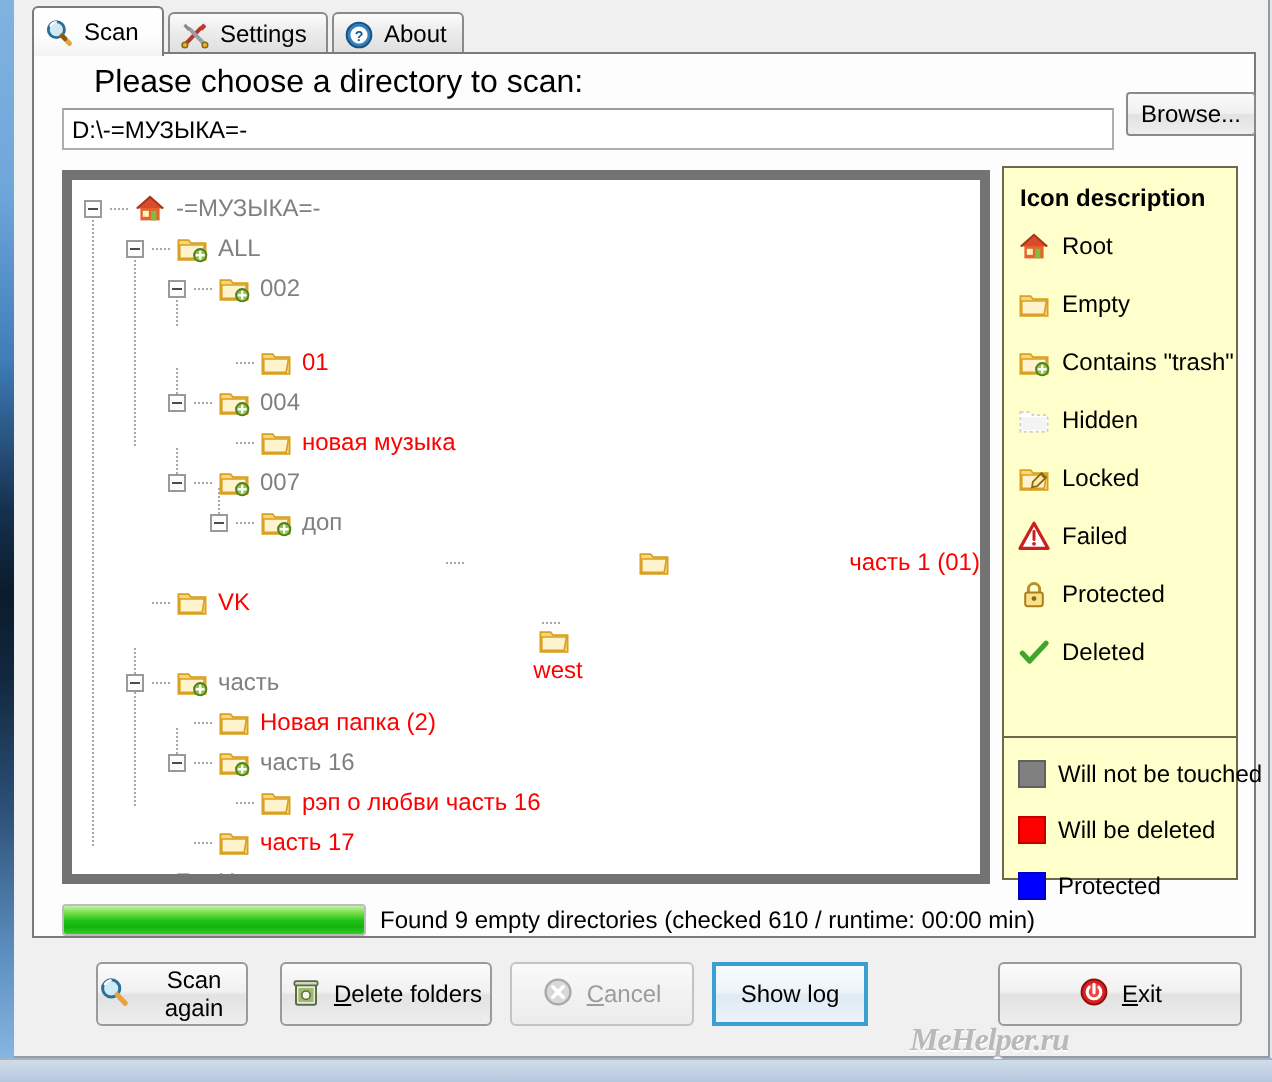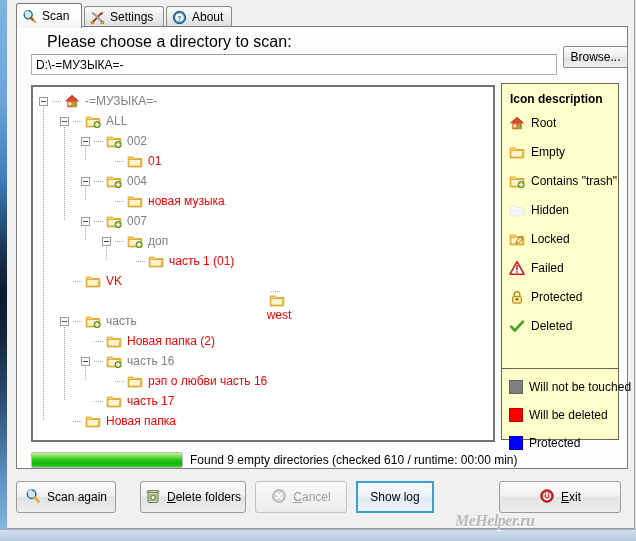--- a/index.html
+++ b/index.html
@@ -129,21 +129,21 @@
     cursor: default;
     padding: 0;
   }
 
   
   #tree-panel {
     position: absolute;
     left: 24px; top: 85px;
     width: 464px; height: 357px;
     background: #ffffff;
-    border: 2px solid #737373;
+    border: 5px solid #737373;
     box-sizing: border-box;
     overflow: hidden;
   }
   .tnode {
     position: relative;
     height: 20px;
     display: flex;
     align-items: center;
     white-space: nowrap;
     font-size: 12px;
@@ -264,21 +264,21 @@
     padding: 0;
     font-family: "Liberation Sans", sans-serif;
   }
   .btn .bico { flex: 0 0 auto; display: block; margin-right: 6px; }
   .btn.disabled { color: #9c9c9c; background: linear-gradient(180deg,#fafafa 0%,#f2f2f2 50%,#ececec 100%); border-color: #c3c3c3; }
   .btn.focused {
     border: 2px solid #3c9fd4;
     border-radius: 0;
     background: linear-gradient(180deg,#f7fbfd 0%, #edf4f9 46%, #dfeaf3 52%, #ebf3f9 100%);
   }
-  #btn-scan-again    { left: 9px;  width: 100px; }
+  #btn-scan-again    { left: 41px;  width: 76px; }
   #btn-delete-folders{ left: 133px; width: 106px; }
   #btn-cancel        { left: 248px; width: 92px; }
   #btn-show-log      { left: 349px; width: 78px; }
   #btn-exit          { left: 492px; width: 122px; }
   .ul { text-decoration: underline; }
 
   #watermark {
     position: absolute;
     left: 448px; top: 512px;
     font-family: "Liberation Serif", serif;
@@ -393,21 +393,21 @@
           <span class="ico-wrap">
             <svg viewBox="0 0 16 16" width="16" height="16" style="display: block;">
               <path d="M1.2 4.1h5.1l1.2 1.5h7.3v8.3H1.2z" fill="#fcd77a" stroke="#d9a021" stroke-width="0.9"></path>
               <path d="M1.9 6.5h12.3l-1.1 6.6H1.9z" fill="#fff3ce" stroke="#d9a021" stroke-width="0.8"></path>
               <circle cx="12.1" cy="11.6" r="3.1" fill="#8fc34a" stroke="#4f7d1d" stroke-width="0.9"></circle>
               <path d="M12.1 9.9v3.4M10.4 11.6h3.4" stroke="#ffffff" stroke-width="1.2" stroke-linecap="round"></path>
             </svg>
           </span>
           <span class="tlabel gray">002</span>
         </div>
-        <div class="tnode" style="padding-left: 69px;">
+        <div class="tnode" style="padding-left: 69px; margin-top: 17px;">
           <span class="expander-spacer"></span>
           <span class="dots"></span>
           <span class="ico-wrap">
             <svg viewBox="0 0 16 16" width="16" height="16" style="display: block;">
               <path d="M1.2 4.1h5.1l1.2 1.5h7.3v8.3H1.2z" fill="#fcd77a" stroke="#d9a021" stroke-width="0.9"></path>
               <path d="M1.9 6.5h12.3l-1.1 6.6H1.9z" fill="#fff3ce" stroke="#d9a021" stroke-width="0.8"></path>
             </svg>
           </span>
           <span class="tlabel red">01</span>
         </div>
@@ -454,21 +454,21 @@
           <span class="ico-wrap">
             <svg viewBox="0 0 16 16" width="16" height="16" style="display: block;">
               <path d="M1.2 4.1h5.1l1.2 1.5h7.3v8.3H1.2z" fill="#fcd77a" stroke="#d9a021" stroke-width="0.9"></path>
               <path d="M1.9 6.5h12.3l-1.1 6.6H1.9z" fill="#fff3ce" stroke="#d9a021" stroke-width="0.8"></path>
               <circle cx="12.1" cy="11.6" r="3.1" fill="#8fc34a" stroke="#4f7d1d" stroke-width="0.9"></circle>
               <path d="M12.1 9.9v3.4M10.4 11.6h3.4" stroke="#ffffff" stroke-width="1.2" stroke-linecap="round"></path>
             </svg>
           </span>
           <span class="tlabel gray">доп</span>
         </div>
-        <div class="tnode" style="padding-left: 90px;">
+        <div class="tnode" style="padding-left: 90px; justify-content: space-between;">
           <span class="expander-spacer"></span>
           <span class="dots"></span>
           <span class="ico-wrap">
             <svg viewBox="0 0 16 16" width="16" height="16" style="display: block;">
               <path d="M1.2 4.1h5.1l1.2 1.5h7.3v8.3H1.2z" fill="#fcd77a" stroke="#d9a021" stroke-width="0.9"></path>
               <path d="M1.9 6.5h12.3l-1.1 6.6H1.9z" fill="#fff3ce" stroke="#d9a021" stroke-width="0.8"></path>
             </svg>
           </span>
           <span class="tlabel red">часть 1 (01)</span>
         </div>

